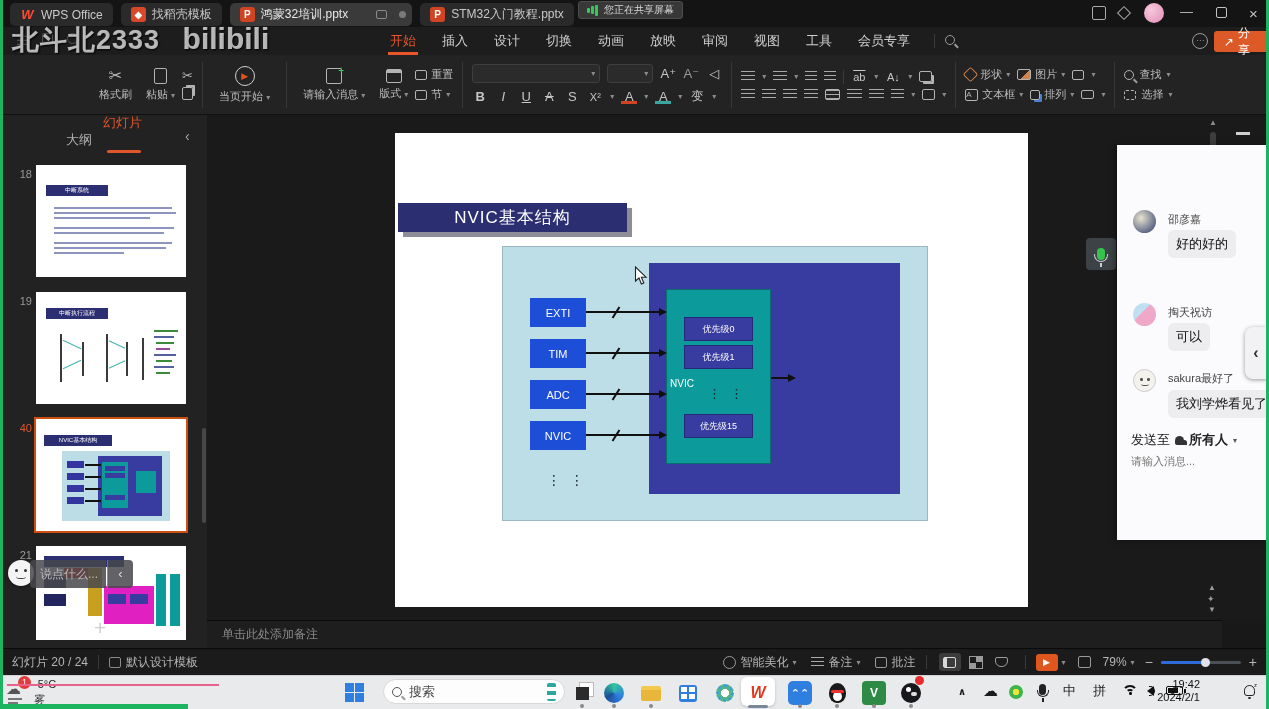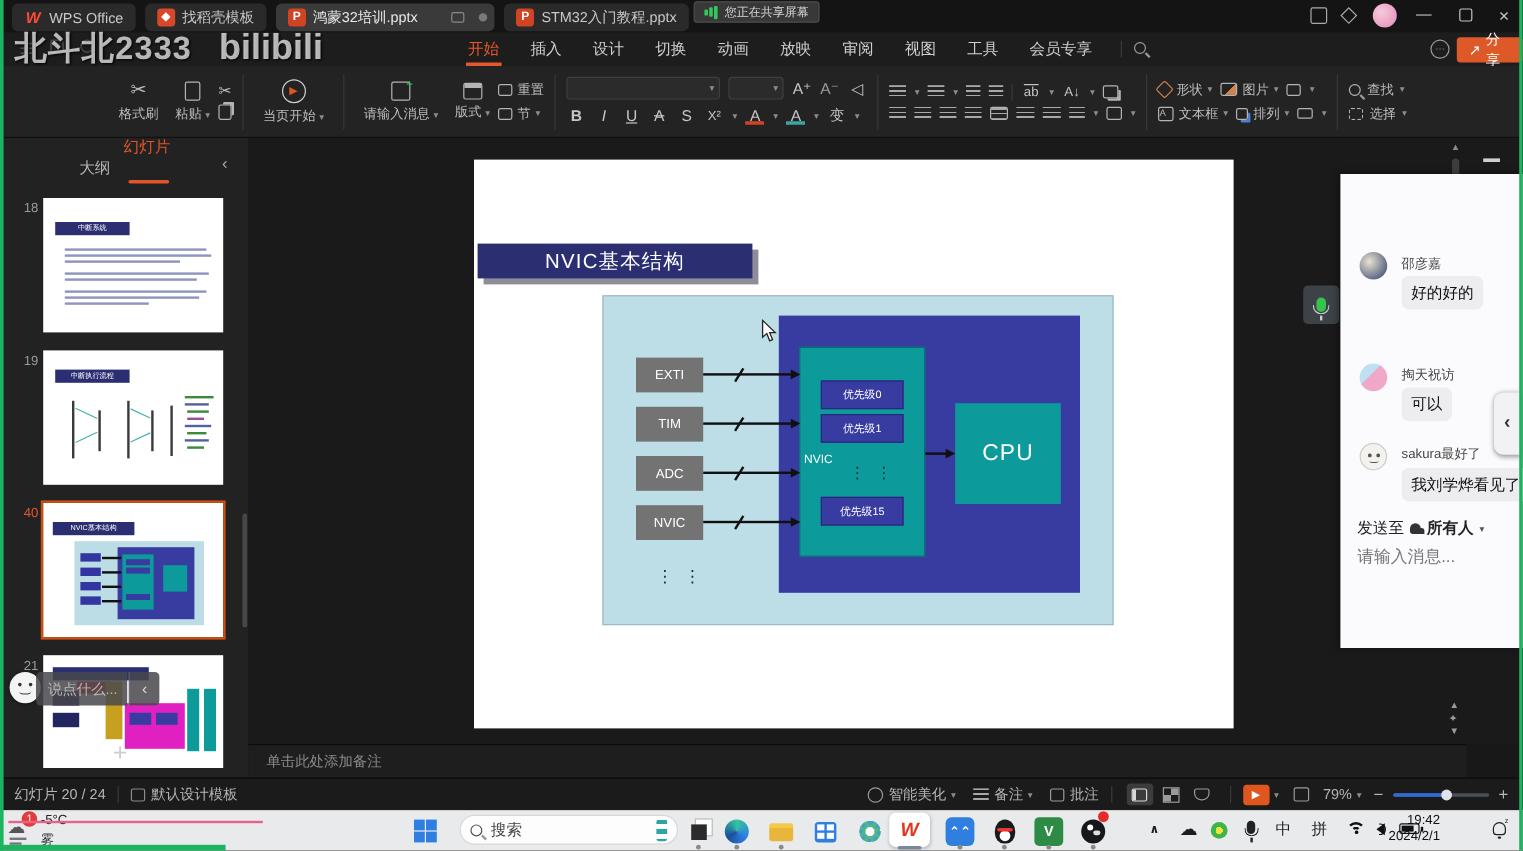--- a/index.html
+++ b/index.html
@@ -47,21 +47,21 @@
 .gl{position:absolute;height:2px;background:#8d94c0}
 .addbtn{position:absolute;left:94px;top:616px;font-size:21px;color:#cfcfcf}
 .danmaku{position:absolute;z-index:30}
 
 .editor{left:207px;top:115px;width:1062px;height:505px;background:#1a1a1a}
 .canvas{position:absolute;left:188px;top:18px;width:633px;height:474px;background:#fff}
 .sbanner{position:absolute;left:3px;top:70px;width:229px;height:29px;background:#2c2e72;box-shadow:5px 5px 0 rgba(25,27,50,.5);color:#fff;font-size:17px;display:flex;align-items:center;justify-content:center;letter-spacing:1px}
 .diagram{position:absolute;left:107px;top:113px;width:426px;height:275px;background:#bddee6;border:1px solid #9db8c4}
 .indigo{position:absolute;background:#383ba0}
 .teal{position:absolute;background:#0d9a9b}
-.srcbox{position:absolute;left:27px;width:56px;height:29px;background:#737373;color:#fff;font-size:11px;display:flex;align-items:center;justify-content:center}
+.srcbox{position:absolute;left:27px;width:56px;height:29px;background:#1d4ed8;color:#fff;font-size:11px;display:flex;align-items:center;justify-content:center}
 .priobox{position:absolute;left:181px;width:69px;height:24px;background:#383ba0;border:1px solid #262879;color:#fff;font-size:9px;display:flex;align-items:center;justify-content:center}
 .hline{position:absolute;height:2px;background:#101010}
 .ahead{position:absolute;width:0;height:0;border-left:8px solid #101010;border-top:4px solid transparent;border-bottom:4px solid transparent}
 .slash{position:absolute;width:2px;height:13px;background:#101010;transform:rotate(32deg)}
 .vdots{position:absolute;font-size:13px;color:#15272c;letter-spacing:9px;line-height:1}
 
 .notes{left:207px;top:620px;width:1015px;height:28px;background:#1e1e1e;border-top:1px solid #0c0c0c;display:flex;align-items:center;padding-left:15px;font-size:12px;color:#8a8a8a}
 .statusbar{left:0;top:648px;width:1269px;height:27px;background:#1b1b1b;border-top:1px solid #0a0a0a;display:flex;align-items:center;font-size:12px;color:#b5b5b5}
 .sdiv{width:1px;height:14px;background:#3a3a3a;margin:0 10px}
 .viewic{width:22px;height:18px;display:flex;align-items:center;justify-content:center;border-radius:3px;margin:0 2px}
@@ -385,21 +385,20 @@
   <div class="canvas">
     <div class="sbanner">NVIC基本结构</div>
     <div class="diagram">
       <div class="indigo" style="left:146px;top:16px;width:251px;height:231px"></div>
       <div class="teal" style="left:163px;top:42px;width:105px;height:175px;border:1px solid #0a6e6e"></div>
       <div class="priobox" style="top:70px">优先级0</div>
       <div class="priobox" style="top:98px">优先级1</div>
       <div class="vdots" style="left:205px;top:140px">⋮⋮</div>
       <div class="priobox" style="top:167px">优先级15</div>
       <div class="ab" style="left:167px;top:131px;color:#fff;font-size:10px">NVIC</div>
-      <div class="teal fc" style="left:293px;top:89px;width:88px;height:84px;color:#fff;font-size:19px;letter-spacing:1px">CPU</div>
       <div class="srcbox" style="top:51px">EXTI</div>
       <div class="srcbox" style="top:92px">TIM</div>
       <div class="srcbox" style="top:133px">ADC</div>
       <div class="srcbox" style="top:174px">NVIC</div>
 
       <div class="hline" style="left:83px;top:64px;width:74px"></div>
         <div class="ahead" style="left:156px;top:61px"></div>
         <div class="slash" style="left:112px;top:59px"></div>
       <div class="hline" style="left:83px;top:105px;width:74px"></div>
         <div class="ahead" style="left:156px;top:102px"></div>
@@ -583,21 +582,21 @@
       <i style="position:absolute;left:7px;top:12px;width:8px;height:4px;border-bottom:1.4px solid #555;border-radius:50%"></i>
     </div>
   <div class="cname" style="top:226px">sakura最好了</div>
   <div class="cbubble" style="top:245px">我刘学烨看见了</div>
   <div class="f" style="position:absolute;left:14px;top:286px;gap:5px;font-size:13px;color:#222">
     <span>发送至</span>
     <span style="width:9px;height:9px;border-radius:50% 50% 2px 2px;background:#333;box-shadow:5px 2px 0 -2px #333"></span>
     <span style="font-weight:bold">所有人</span>
     <span class="dd" style="color:#555">▾</span>
   </div>
-  <input style="position: absolute; left: 14px; top: 310px; width: 125px; border: none; outline: none; background: transparent; font-size: 14px; color: rgb(51, 51, 51); font-family: inherit;" placeholder="请输入消息...">
+  <input style="position: absolute; left: 14px; top: 310px; width: 125px; border: none; outline: none; background: transparent; font-size: 11px; color: rgb(51, 51, 51); font-family: inherit;" placeholder="请输入消息...">
 </div>
 <div class="ab collapse">‹</div>
 
 <div class="ab fc" style="left:1086px;top:238px;width:30px;height:32px;background:#3d4246;border-radius:4px;z-index:18">
   <span style="position:relative;width:8px;height:12px;background:#35c24d;border-radius:4px;display:inline-block">
       <i style="position:absolute;left:-3px;top:6px;width:14px;height:8px;border:1.6px solid #c9cdd1;border-top:none;border-radius:0 0 8px 8px"></i>
       <i style="position:absolute;left:3px;top:15px;width:2px;height:4px;background:#c9cdd1"></i>
     </span>
 </div>
 

